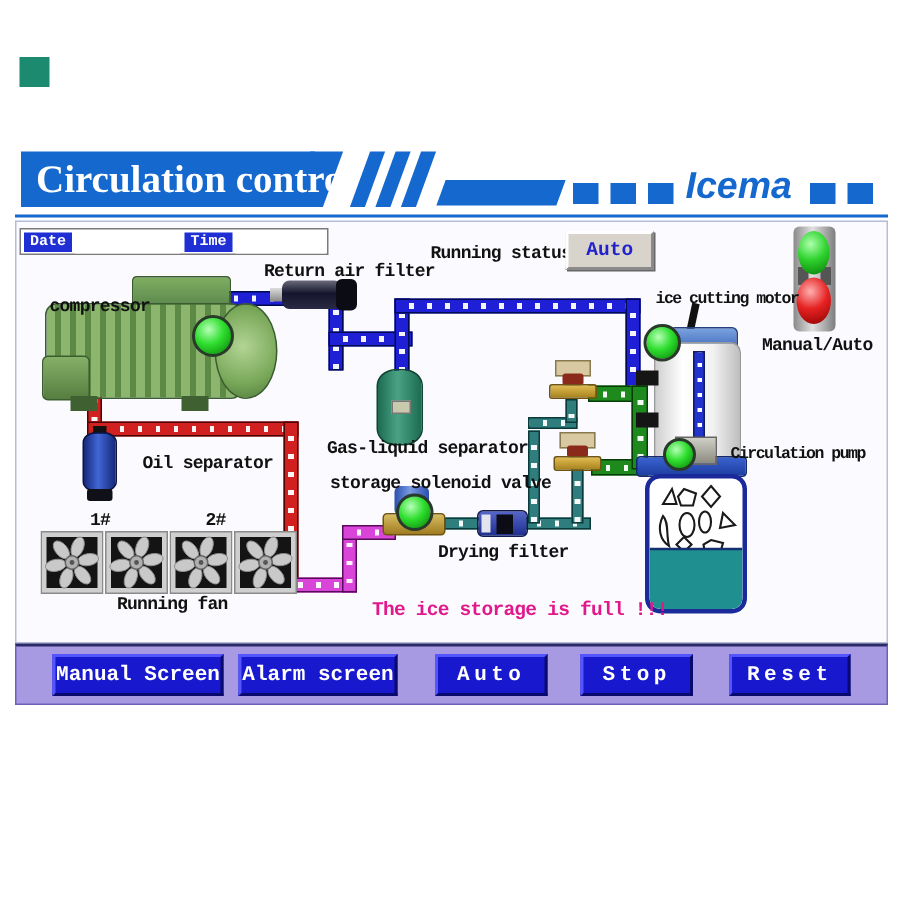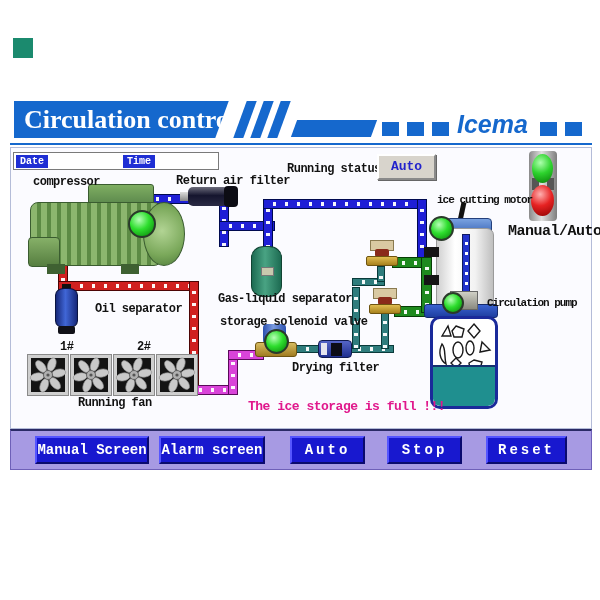--- a/index.html
+++ b/index.html
@@ -65,21 +65,21 @@
 <div class="abs" style="left:377px;top:154px;width:59px;height:26px;background:#d8d4cc;border:2px solid #8a8a8a;border-top-color:#ffffff;border-left-color:#ffffff;box-shadow:1px 1px 0 #666;z-index:7;cursor:pointer">
   <div style="color:#2222cc;font-weight:bold;font-size:13px;text-align:center;line-height:22px">Auto</div>
 </div>
 
 <div class="comp" style="left:529px;top:151px;width:28px;height:70px;background:linear-gradient(90deg,#8a8a8a,#e0e0e0 45%,#7d7d7d);border-radius:4px">
   <div class="abs" style="left:3px;top:27px;width:7px;height:12px;background:#555"></div>
   <div class="abs" style="left:18px;top:27px;width:7px;height:12px;background:#555"></div>
   <div class="abs" style="left:3px;top:3px;width:21px;height:29px;border-radius:50%;background:radial-gradient(circle at 40% 30%,#adffad 0%,#2ed32e 45%,#067a06 100%)"></div>
   <div class="abs" style="left:2px;top:34px;width:23px;height:31px;border-radius:50%;background:radial-gradient(circle at 40% 30%,#ffb0b0 0%,#e62222 45%,#8a0000 100%)"></div>
 </div>
-<div class="lbl" style="left:508px;top:223px;font-size:15px">Manual/Auto</div>
+<div class="lbl" style="left:508px;top:223px;font-size:12px">Manual/Auto</div>
 
 <div class="pipe pipe-h p-blue" style="left:146px;top:194px;width:48px"></div>
 <div class="pipe pipe-v p-blue" style="left:219px;top:197px;height:50px"></div>
 <div class="pipe pipe-h p-blue" style="left:219px;top:221px;width:56px"></div>
 <div class="pipe pipe-v p-blue" style="left:263px;top:199px;height:52px"></div>
 <div class="pipe pipe-h p-blue" style="left:263px;top:199px;width:164px"></div>
 <div class="pipe pipe-v p-blue" style="left:417px;top:199px;height:62px"></div>
 
 <div class="pipe pipe-v p-red" style="left:58px;top:208px;height:84px"></div>
 <div class="pipe pipe-h p-red" style="left:58px;top:281px;width:141px"></div>
@@ -102,21 +102,21 @@
 
 <div class="comp" style="left:25px;top:182px;width:155px;height:100px">
   <div class="abs" style="left:63px;top:2px;width:66px;height:28px;background:linear-gradient(180deg,#7fae62,#4e7a44);border:1px solid #3a5c30;border-radius:3px"></div>
   <div class="abs" style="left:5px;top:20px;width:132px;height:64px;background:repeating-linear-gradient(90deg,#8cb66e 0 6px,#5c8a44 6px 10px);border:1px solid #3a5c30;border-radius:8px"></div>
   <div class="abs" style="left:118px;top:20px;width:42px;height:64px;background:radial-gradient(circle at 45% 45%,#b2d494 0%,#7aa85a 60%,#4e7a3a 100%);border:1px solid #3a5c30;border-radius:50%"></div>
   <div class="abs" style="left:3px;top:55px;width:32px;height:30px;background:linear-gradient(180deg,#86b068,#567e40);border:1px solid #3a5c30;border-radius:4px"></div>
   <div class="abs" style="left:22px;top:82px;width:18px;height:10px;background:#3f6132"></div>
   <div class="abs" style="left:96px;top:82px;width:18px;height:10px;background:#3f6132"></div>
   <div class="ind ind-green" style="left:103px;top:28px;width:28px;height:28px"></div>
 </div>
-<div class="lbl" style="left:33px;top:175px">compressor</div>
+<div class="lbl" style="left:33px;top:197px">compressor</div>
 
 <div class="comp" style="left:180px;top:186px;width:58px;height:21px">
   <div class="abs" style="left:0;top:6px;width:10px;height:9px;background:linear-gradient(180deg,#ddd,#888)"></div>
   <div class="abs" style="left:8px;top:1px;width:40px;height:19px;background:linear-gradient(180deg,#6a6a7a,#15152e 45%,#2a2a44);border-radius:5px"></div>
   <div class="abs" style="left:44px;top:0;width:14px;height:21px;background:#0c0c14;border-radius:4px"></div>
 </div>
 <div class="lbl" style="left:176px;top:174px">Return air filter</div>
 
 <div class="comp" style="left:251px;top:246px;width:31px;height:51px;background:linear-gradient(90deg,#1d6b52,#49a383 45%,#1d6b52);border:1px solid #114433;border-radius:13px/11px">
   <div class="abs" style="left:9px;top:20px;width:13px;height:9px;background:#c9c9ae;border:1px solid #777"></div>

